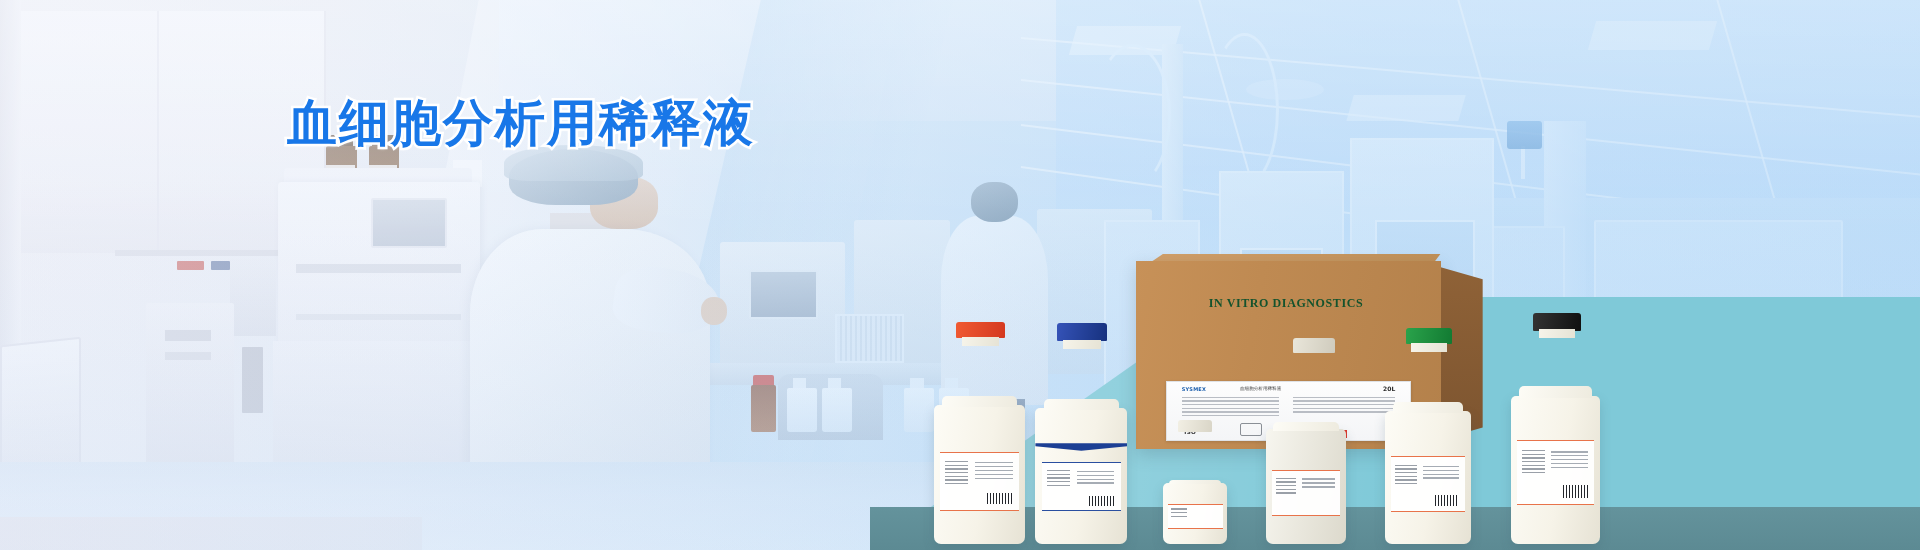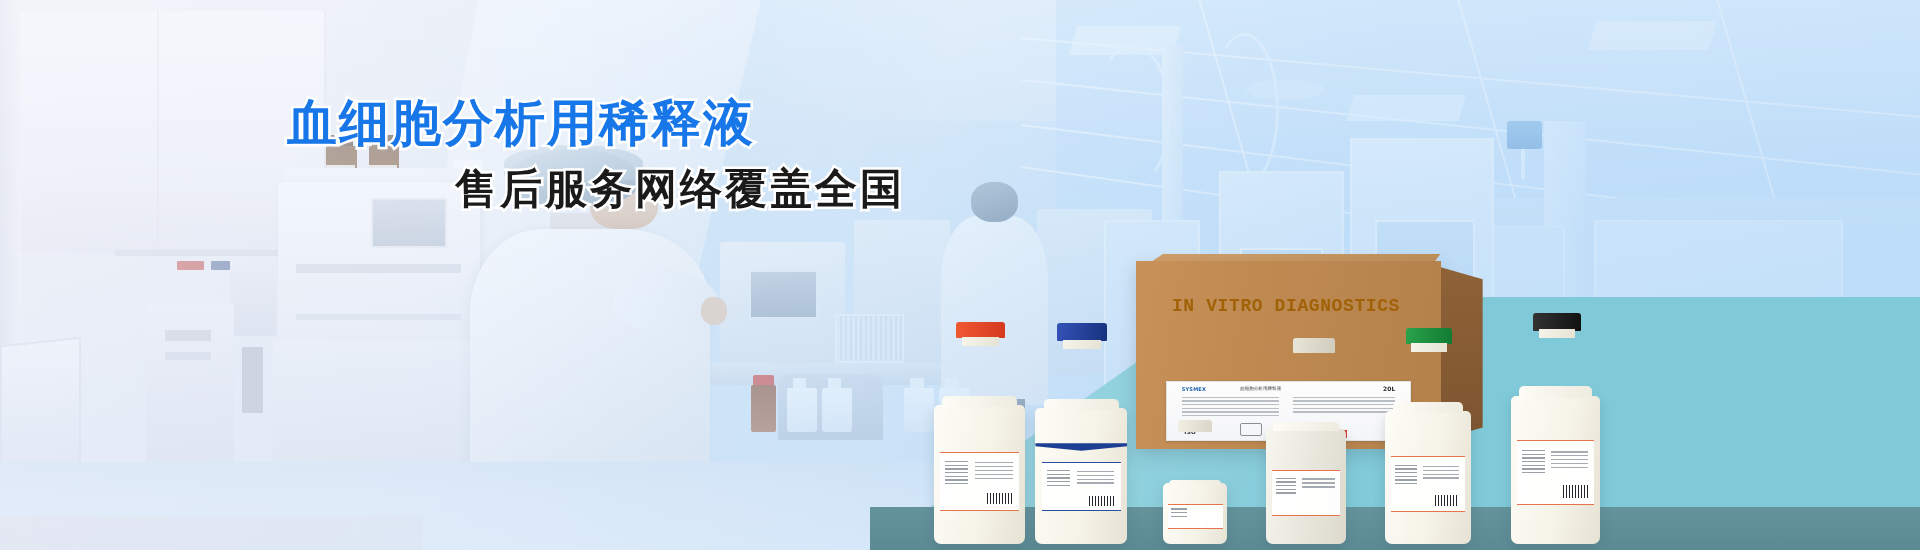--- a/index.html
+++ b/index.html
@@ -236,22 +236,22 @@
   .box { position:absolute; left:21.5%; top:4.5%; width:30.5%; height:62%;
     background:linear-gradient(100deg,#c79158 0%,#bf8a52 38%,#b4814b 100%);
     box-shadow:0 6px 16px rgba(60,80,95,.22); }
   .box-top { position:absolute; left:21.5%; top:2%; width:30.5%; height:4%;
     background:linear-gradient(100deg,#d2a06a,#c08f57);
     clip-path:polygon(3% 100%, 9% 0%, 100% 0%, 97% 100%); }
   .box-right { position:absolute; left:52%; top:6.5%; width:4.2%; height:57%;
     background:linear-gradient(180deg,#8f6237,#7d5530);
     clip-path:polygon(0 0, 100% 7%, 100% 93%, 0 100%); }
   .box-text { position:absolute; left:23%; top:16%; width:27%;
-    text-align:center; color:#a16207; font-weight:bold; font-size:18px;
-    letter-spacing:.6px; font-family:Liberation Mono, monospace; }
+    text-align:center; color:#14532d; font-weight:bold; font-size:12px;
+    letter-spacing:.6px; font-family:Liberation Serif, serif; }
 
   
   .box-label { position:absolute; left:24.5%; top:44%; width:24.5%; height:20%;
     background:linear-gradient(180deg,#fdfdfd,#f4f5f7);
     border:1px solid #dfe2e6; box-shadow:0 1px 3px rgba(0,0,0,.14); }
   .bl-logo { position:absolute; left:6%; top:7%; font-size:5px; font-weight:bold;
     color:#1c5fad; letter-spacing:.2px; }
   .bl-title { position:absolute; left:30%; top:8%; font-size:4.6px; color:#3a3a3a; }
   .bl-vol { position:absolute; right:6%; top:6%; font-size:6px; font-weight:bold;
     color:#2a2a2a; }
@@ -583,16 +583,15 @@
             <span></span>
             <span></span>
         </div>
         <div class="barcode"></div>
       </div>
     </div>
   </div>
 
   <div class="copy">
     <div class="title">血细胞分析用稀释液</div>
-    <div class="subtitle">售后服务网络覆盖全国</div>
   </div>
 
 </div>
 
 </body></html>

